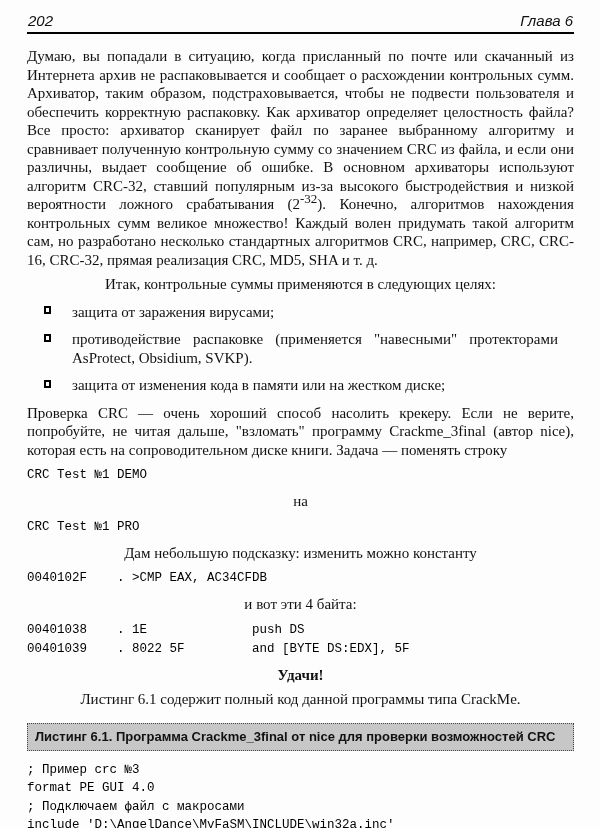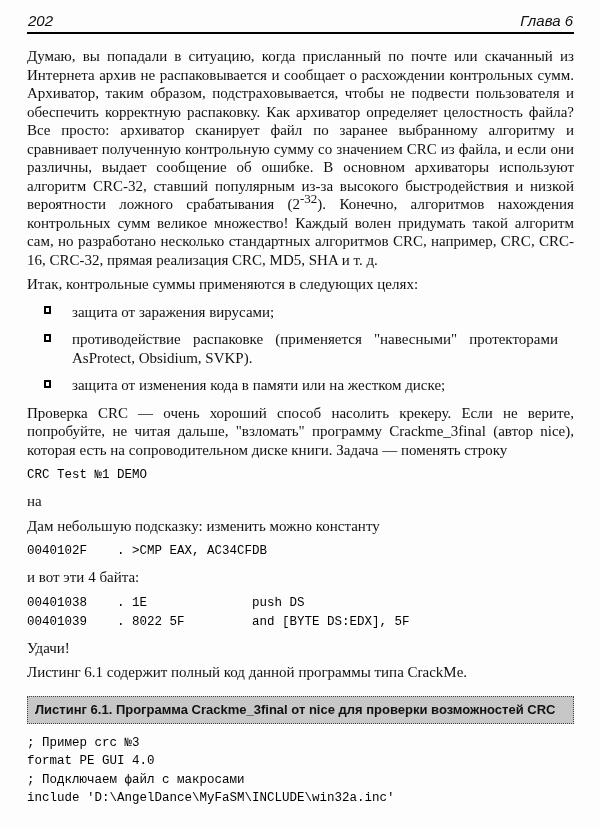--- a/index.html
+++ b/index.html
@@ -22,22 +22,22 @@
   .header-rule {
     border: none; border-top: 2px solid #000;
     margin: 0 0 13px 0;
   }
 
   p.body {
     font-size: 15px; line-height: 18.5px;
     text-align: justify;
     margin: 6px 0;
   }
-  p.left { text-align: left; }
-  p.bold { font-weight: normal; }
+  p.left { text-align: center; }
+  p.bold { font-weight: bold; }
   sup { font-size: 13px; line-height: 0; }
 
   ul.checklist { list-style: none; margin: 7px 16px; padding: 0; }
   ul.checklist li {
     position: relative;
     padding-left: 29px;
     font-size: 15px; line-height: 18.5px;
     text-align: justify;
     margin: 9px 0;
   }
@@ -99,20 +99,21 @@
         <span>защита от изменения кода в памяти или на жестком диске;</span>
       </li>
     </ul>
 
     <p class="body">Проверка CRC — очень хороший способ насолить крекеру. Если не верите, попробуйте, не читая дальше, "взломать" программу Crackme_3final (автор nice), которая есть на сопроводительном диске книги. Задача — поменять строку</p>
 
     <pre class="code">CRC Test №1 DEMO</pre>
 
     <p class="body left">на</p>
 
+    <pre class="code">CRC Test №1 PRO</pre>
 
     <p class="body left">Дам небольшую подсказку: изменить можно константу</p>
 
     <pre class="code">0040102F    . &gt;CMP EAX, AC34CFDB</pre>
 
     <p class="body left">и вот эти 4 байта:</p>
 
     <pre class="code">00401038    . 1E              push DS
 00401039    . 8022 5F         and [BYTE DS:EDX], 5F</pre>
 

